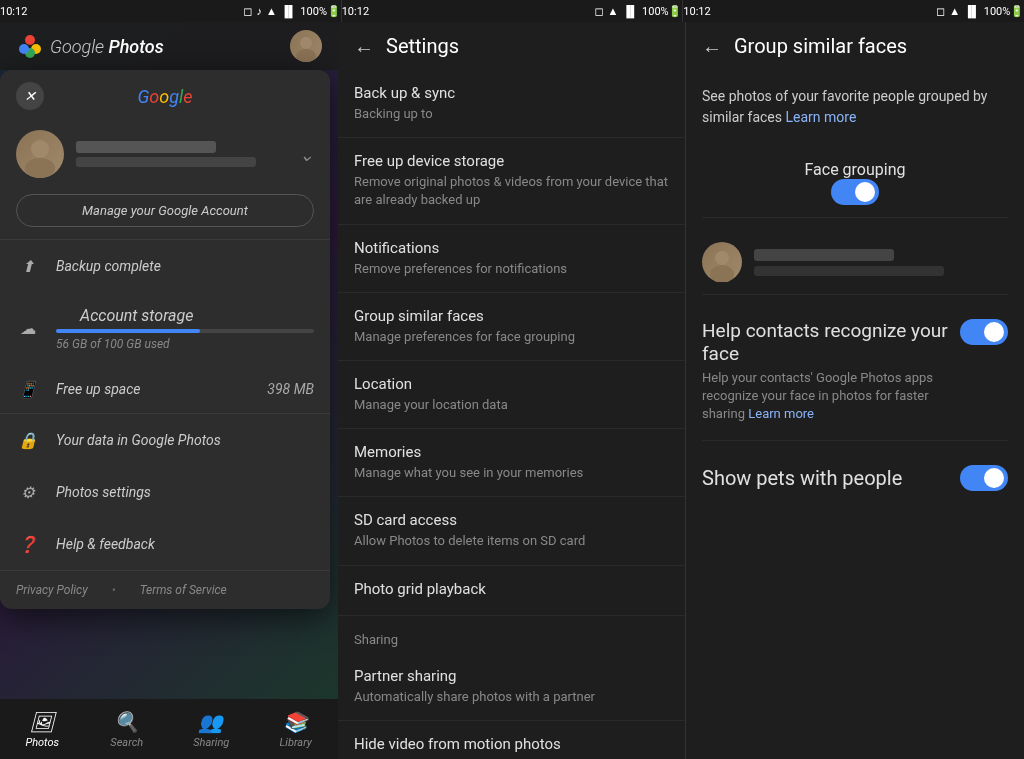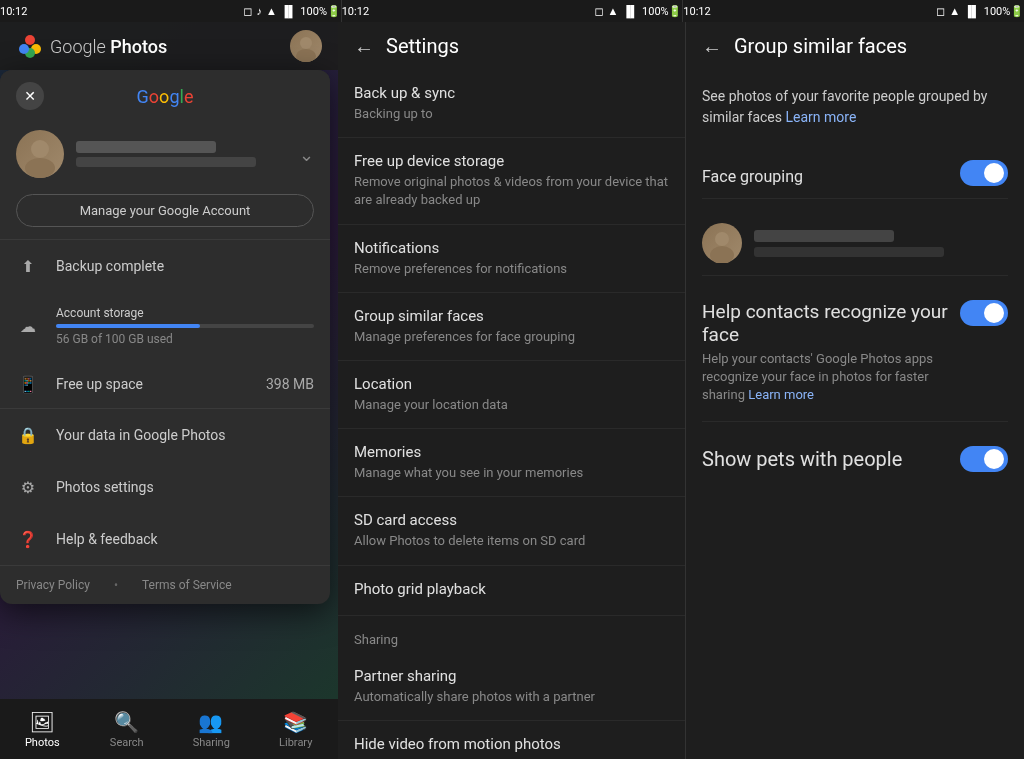--- a/index.html
+++ b/index.html
@@ -47,20 +47,21 @@
       overflow: hidden;
     }
 
     
     .panel-1 {
       width: 338px;
       height: 100%;
       background: #0ea5e9;
       position: relative;
       overflow: hidden;
+      font-style: italic;
     }
 
     .photos-bg {
       width: 100%;
       height: 100%;
       background: linear-gradient(135deg, #1a2a3a 0%, #2a1a3a 50%, #1a3a2a 100%);
       position: absolute;
       top: 0; left: 0;
     }
 
@@ -376,25 +377,26 @@
       line-height: 1.5;
       margin-bottom: 20px;
     }
     .face-description a {
       color: #8ab4f8;
       text-decoration: none;
     }
 
     .face-toggle-row {
       display: flex;
-      align-items: flex-end;
+      align-items: center;
       justify-content: space-between;
       padding: 12px 0;
       border-bottom: 1px solid #2a2a2a;
       margin-bottom: 12px;
+      flex-direction: column;
     }
     .face-toggle-label {
       font-size: 16px;
       color: #e0e0e0;
     }
 
     .toggle-switch {
       width: 48px;
       height: 26px;
       border-radius: 13px;
@@ -567,21 +569,21 @@
       <div class="overlay-divider"></div>
 
       <div class="overlay-menu-item">
         <div class="menu-icon">⬆</div>
         <span>Backup complete</span>
       </div>
 
       <div class="overlay-menu-item">
         <div class="menu-icon">☁</div>
         <div style="flex:1;">
-          <div style="color:#ccc;font-size:12px;">Account storage</div>
+          <div style="color:#ccc;font-size:16px;margin-left:24px;">Account storage</div>
           <div class="storage-section" style="padding:4px 0 0;">
             <div class="storage-bar">
               <div class="storage-bar-fill" style="width:56%;"></div>
             </div>
             <div class="storage-text">56 GB of 100 GB used</div>
           </div>
         </div>
       </div>
 
       <div class="free-space-item">

